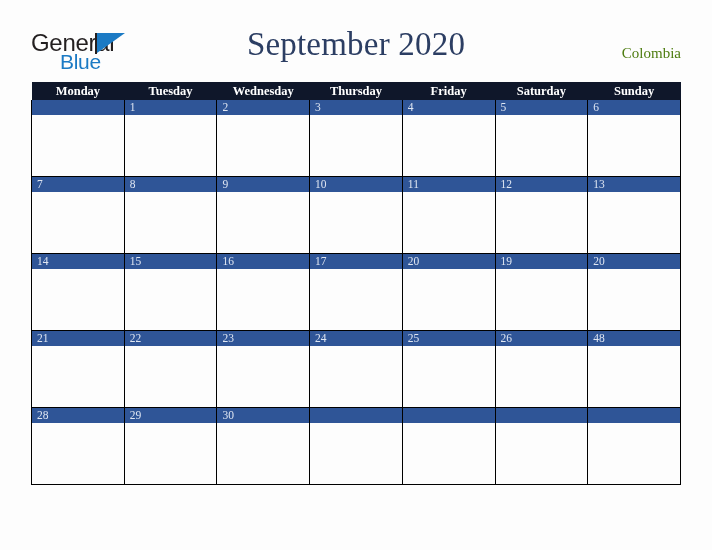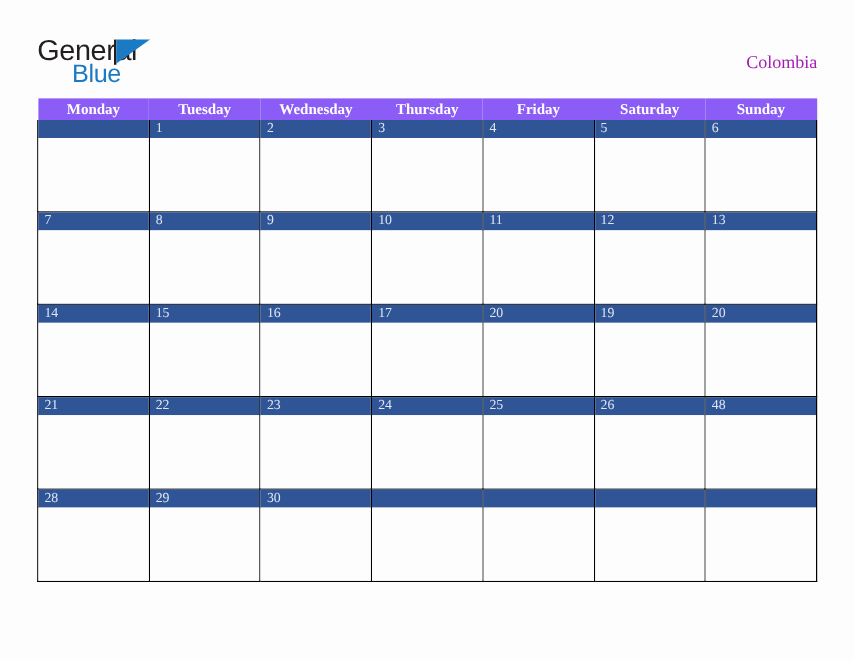--- a/index.html
+++ b/index.html
@@ -80,35 +80,35 @@
     color: #2c3e63;
     letter-spacing: 0.2px;
   }
 
   #region-label {
     position: absolute;
     right: 31px;
     top: 45px;
     font-family: "Liberation Serif", serif;
     font-size: 15px;
-    color: #a21caf;
+    color: #4d7c0f;
   }
 
   
   #calendar-grid {
     position: absolute;
     left: 31px;
     top: 82px;
     width: 650px;
     border-collapse: collapse;
     table-layout: fixed;
   }
 
   #calendar-grid th {
-    background: #8b5cf6;
+    background: #0f172a;
     color: #ffffff;
     font-family: "Liberation Serif", serif;
     font-size: 12.5px;
     font-weight: bold;
     height: 18px;
     padding: 0;
     text-align: center;
     border: none;
   }
 
@@ -148,20 +148,21 @@
 
 <div id="page-header">
 
   <div id="brand-logo">
     <span class="logo-general">General</span>
     <span class="logo-bar"></span>
     <span class="logo-triangle"></span>
     <span class="logo-blue">Blue</span>
   </div>
 
+  <div id="calendar-title">September 2020</div>
 
   <div id="region-label">Colombia</div>
 
 </div>
 
 <table id="calendar-grid">
   <thead>
     <tr>
       <th>Monday</th>
       <th>Tuesday</th>

